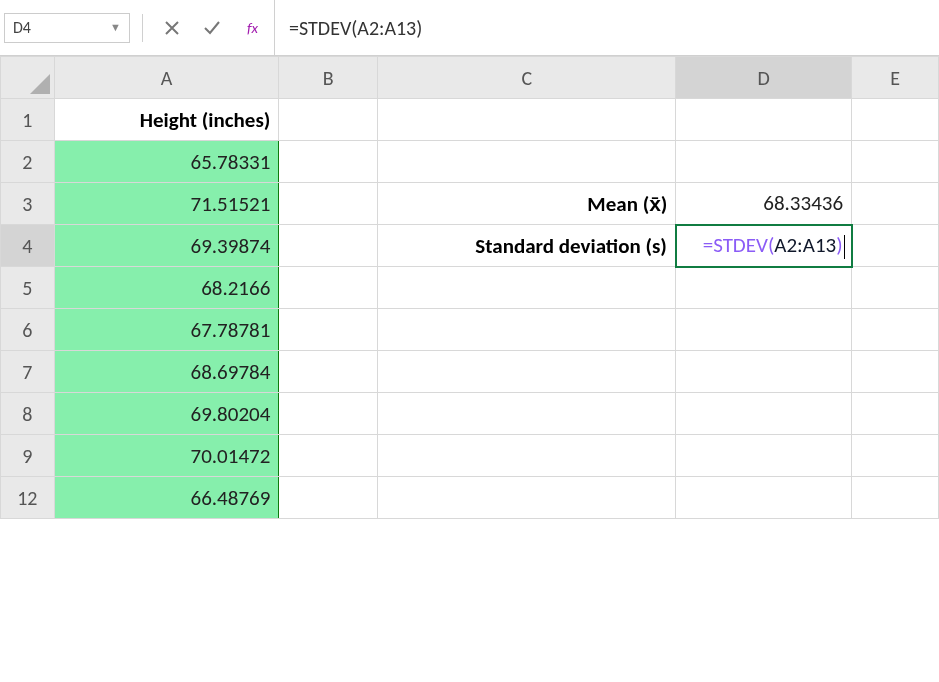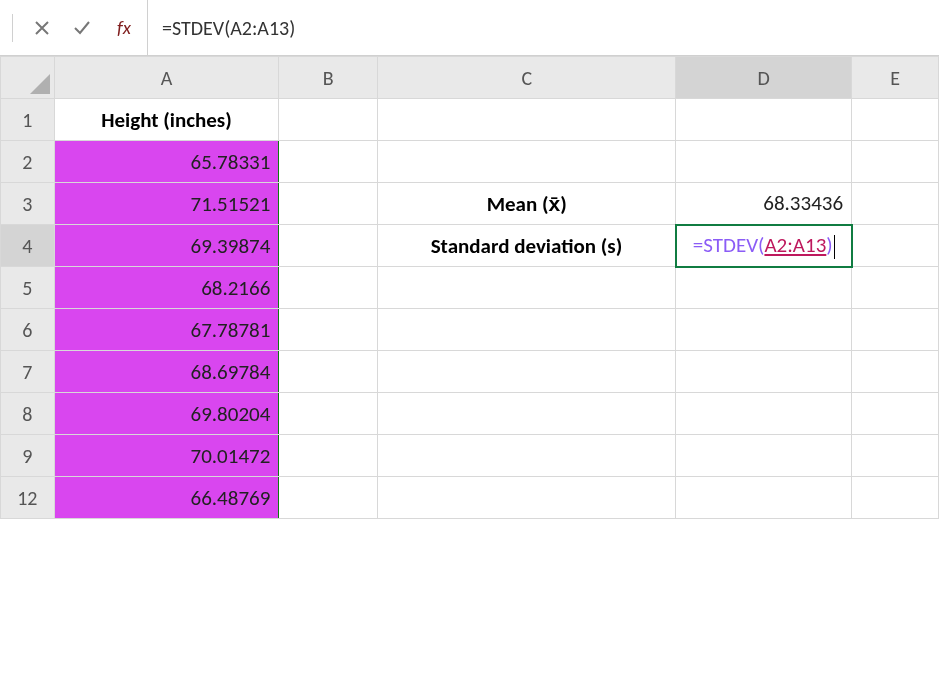--- a/index.html
+++ b/index.html
@@ -32,21 +32,21 @@
     }
     .name-box-dropdown {
       color: #888;
       font-size: 11px;
     }
     .fb-divider {
       width: 1px; height: 28px; background: #d0d0d0; margin: 0 12px;
     }
     .fb-btns { display: flex; gap: 18px; align-items: center; padding: 0 6px; }
     .fb-btn { width: 22px; height: 22px; display: flex; align-items: center; justify-content: center; color: #777; }
-    .fx-label { font-style: italic; font-size: 19px; color: #7f1d1d; margin-left: 6px; }
+    .fx-label { font-style: italic; font-size: 15px; color: #a21caf; margin-left: 6px; }
     .formula-input {
       flex: 1;
       height: 100%;
       display: flex;
       align-items: center;
       padding: 0 14px;
       border-left: 1px solid #d0d0d0;
       font-size: 20px;
       color: #333;
       margin-left: 10px;
@@ -85,51 +85,55 @@
     .row-hdr { width: 54px; text-align: center; background: #e9e9e9; }
     .row-hdr.active { background: #d4d4d4; }
     .col-hdr.active { background: #d4d4d4; }
     .col-A { width: 226px; }
     .col-B { width: 100px; }
     .col-C { width: 300px; }
     .col-D { width: 176px; }
     .col-E { width: 88px; }
     .num { text-align: right; font-size: 21px; color: #222; }
     .bold { font-weight: bold; }
-    .left { text-align: center; }
+    .left { text-align: right; }
     .selected-range {
-      background: #d946ef;
+      background: #86efac;
     }
     .range-border-top { border-top: 1px solid #0f7b0f !important; }
     .range-border-bottom { border-bottom: 1px solid #0f7b0f !important; }
     .range-border-left { border-left: 1px solid #0f7b0f !important; }
     .range-border-right { border-right: 1px solid #0f7b0f !important; }
     .editing-cell {
       border: 2px solid #107c41 !important;
       padding: 0 6px;
       font-size: 21px;
       background: #fff;
       position: relative;
     }
     .formula-text { color: #8b5cf6; }
-    .formula-ref { color: #be185d; text-decoration: underline; }
+    .formula-ref { color: #0f172a; }
     .caret {
       display: inline-block;
       width: 1px; height: 24px;
       background: #000;
       vertical-align: middle;
       animation: blink 1s steps(1) infinite;
       margin-left: 1px;
     }
     @keyframes blink { 50% { opacity: 0; } }
   </style>
 </head>
 <body>
 
 <div class="formula-bar">
+  <div class="name-box">
+    <span>D4</span>
+    <span class="name-box-dropdown">▼</span>
+  </div>
   <div class="fb-divider"></div>
   <div class="fb-btns">
     <span class="fb-btn">
       <svg width="16" height="16" viewBox="0 0 16 16">
           <path d="M2 2 L14 14 M14 2 L2 14" stroke="#777" stroke-width="2" fill="none"></path>
         </svg>
     </span>
     <span class="fb-btn">
       <svg width="18" height="18" viewBox="0 0 18 18">
           <path d="M2 9 L7 14 L16 3" stroke="#777" stroke-width="2" fill="none"></path>

